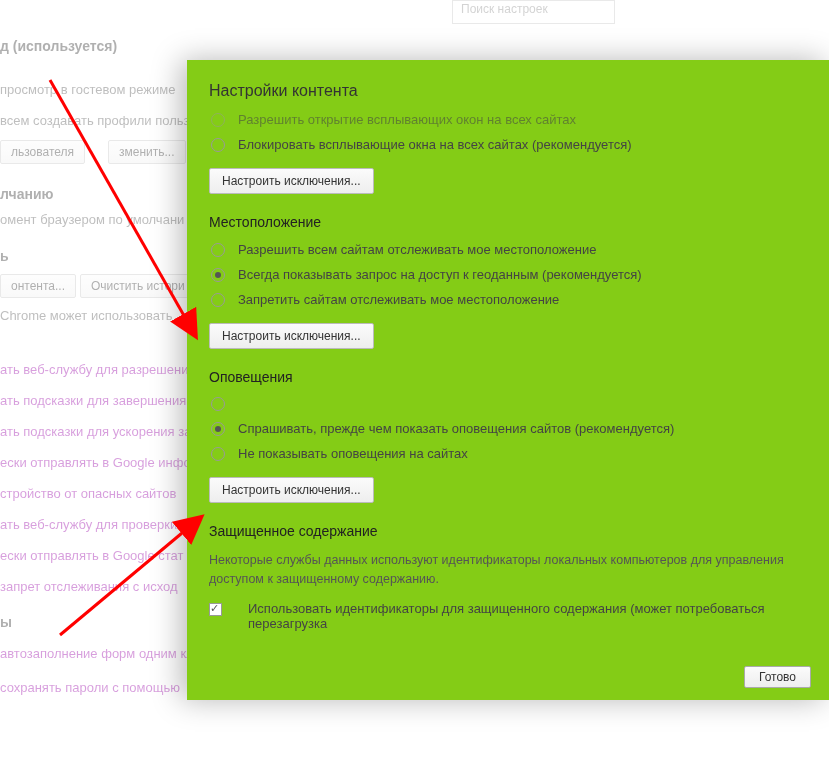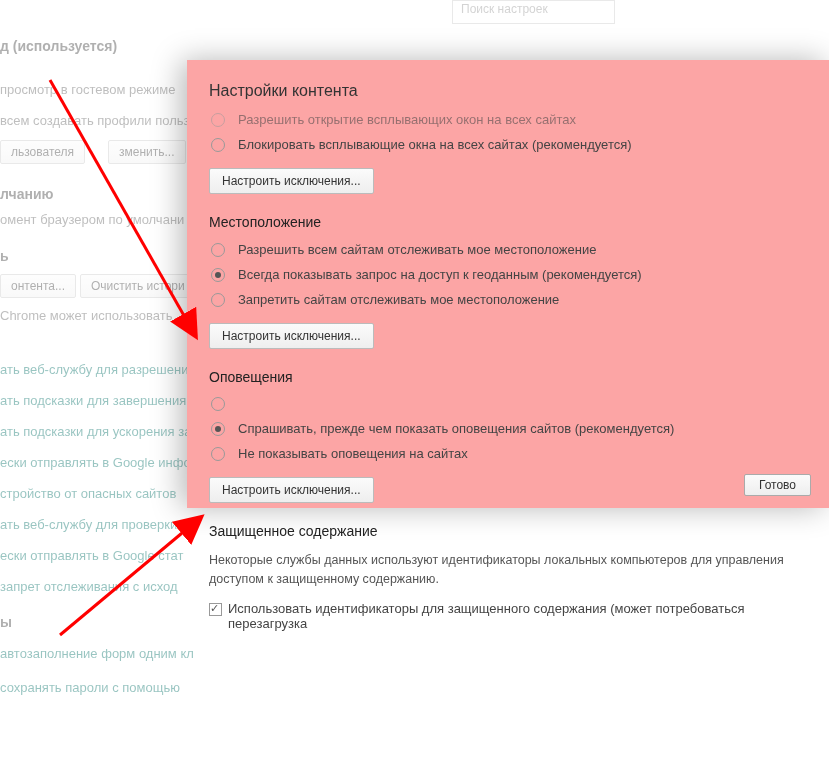--- a/index.html
+++ b/index.html
@@ -46,30 +46,30 @@
   .bg-btn {
     position: absolute;
     display: inline-block;
     border: 1px solid #ccc;
     border-radius: 2px;
     padding: 4px 10px;
     font-size: 12px;
     color: #444;
     background: linear-gradient(#fcfcfc,#f2f2f2);
   }
-  .bg-check { position: absolute; left: 0; color: #0f766e; font-size: 13px; }
+  .bg-check { position: absolute; left: 0; color: #a21caf; font-size: 13px; }
 
   
   .modal {
     position: absolute;
     left: 187px;
     top: 60px;
     width: 642px;
-    height: 448px;
-    background: #fca5a5;
+    height: 640px;
+    background: #84cc16;
     box-shadow: -6px 0 28px rgba(0,0,0,0.28);
     padding: 22px 22px 16px 22px;
     z-index: 10;
   }
   .modal h1 {
     font-size: 16px;
     font-weight: 400;
     color: #333;
     margin-bottom: 18px;
   }
@@ -117,21 +117,21 @@
   }
   .desc {
     font-size: 12.5px;
     color: #555;
     line-height: 1.5;
     margin: 6px 0 10px 0;
   }
   .check-row {
     display: flex;
     align-items: flex-start;
-    gap: 6px;
+    gap: 26px;
     margin-top: 12px;
     font-size: 13px;
     color: #444;
   }
   .check-row .cb {
     width: 13px; height: 13px;
     border: 1px solid #999;
     margin-top: 2px;
     flex-shrink: 0;
     position: relative;

